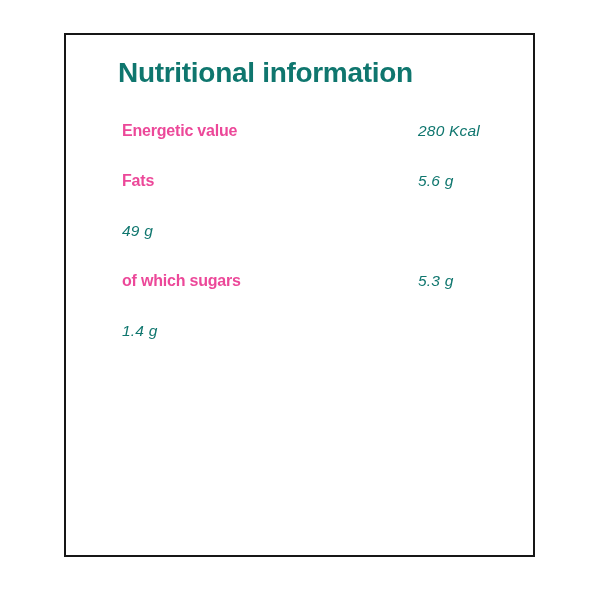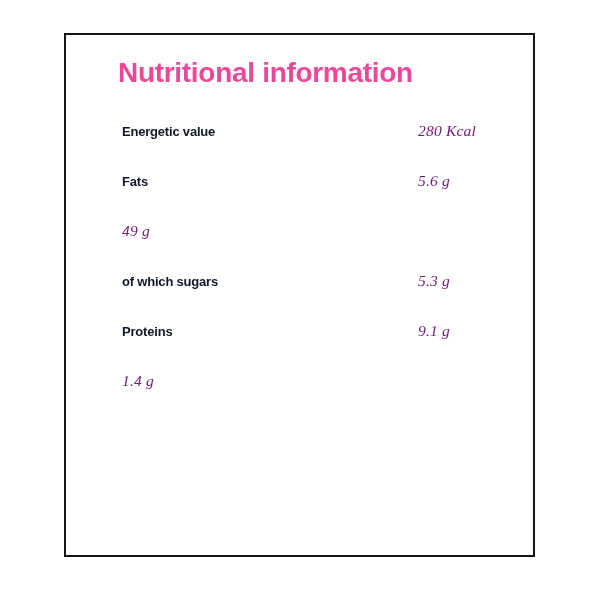--- a/index.html
+++ b/index.html
@@ -25,48 +25,47 @@
     background: #ffffff;
   }
   .card-inner {
     padding: 20px 26px 0 52px;
   }
   .title {
     margin: 0;
     font-size: 28px;
     line-height: 35px;
     font-weight: bold;
-    color: #ec4899;
+    color: #0f766e;
     letter-spacing: -0.3px;
   }
   .rows {
     margin-top: 16px;
   }
   .row {
     display: flex;
     align-items: center;
     height: 50px;
     padding-left: 4px;
   }
   .row-label {
     flex: none;
     width: 296px;
-    font-size: 13px;
+    font-size: 16px;
     font-weight: bold;
-    color: #0f172a;
+    color: #ec4899;
     letter-spacing: -0.2px;
   }
   .row-value {
     flex: none;
     font-size: 15.5px;
     font-style: italic;
     font-weight: 300;
-    color: #701a75;
+    color: #0f766e;
     letter-spacing: 0.2px;
-    font-family: Liberation Serif, serif;
   }
 </style>
 </head>
 <body>
 
 <div class="card">
   <div class="card-inner">
     <h1 class="title">
       <span>Nutritional information</span><br>
     </h1>
@@ -80,21 +79,17 @@
         <span class="row-value">5.6 g</span>
       </div>
       <div class="row">
         <span class="row-value">49 g</span>
       </div>
       <div class="row">
         <span class="row-label">of which sugars</span>
         <span class="row-value">5.3 g</span>
       </div>
       <div class="row">
-        <span class="row-label">Proteins</span>
-        <span class="row-value">9.1 g</span>
-      </div>
-      <div class="row">
         <span class="row-value">1.4 g</span>
       </div>
     </div>
   </div>
 </div>
 
 </body></html>

